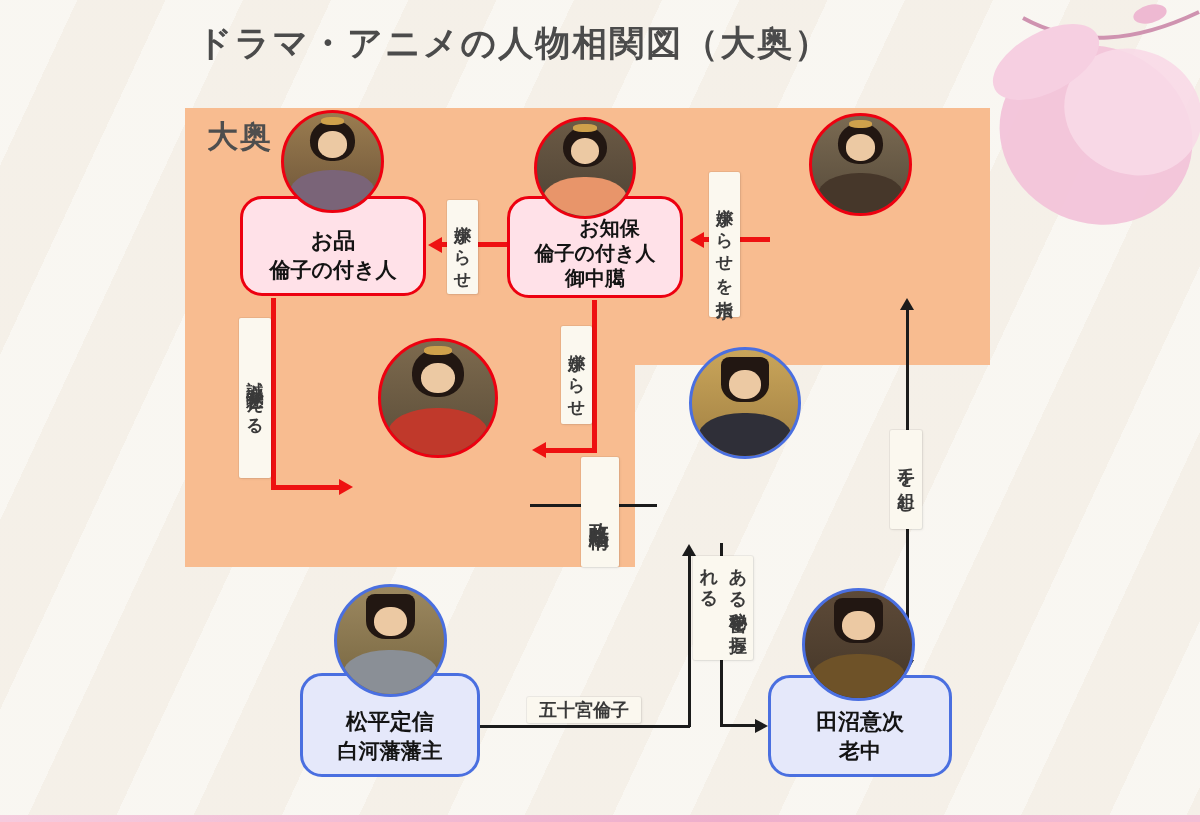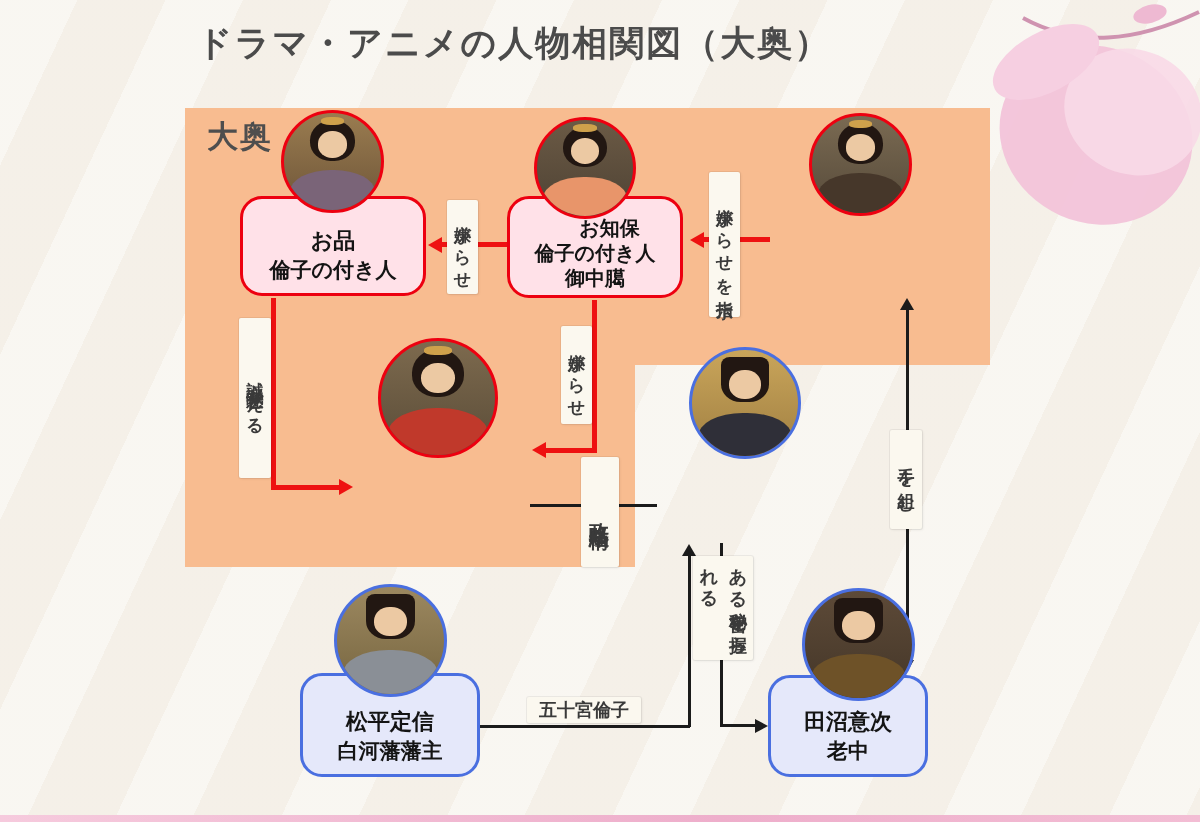--- a/index.html
+++ b/index.html
@@ -152,21 +152,21 @@
   <div class="node-box blue" style="left:300px;top:673px;width:180px;height:104px;">
     <div class="node-name">松平定信</div>
     <div class="node-role">白河藩藩主</div>
   </div>
   <div class="portrait blue" style="left:334px;top:584px;width:113px;height:113px;--bgtop:#9c8860;--bgbot:#76653f;--kimono:#8a8f96;">
     <div class="hair" style="border-radius:18% 18% 40% 40%;"></div>
     <div class="face"></div>
     <div class="body"></div>
   </div>
 
-  <div class="node-box blue" style="left:768px;top:675px;width:160px;height:102px;">
+  <div class="node-box blue" style="left:768px;top:675px;width:184px;height:102px;">
     <div class="node-name">田沼意次</div>
     <div class="node-role">老中</div>
   </div>
   <div class="portrait blue" style="left:802px;top:588px;width:113px;height:113px;--bgtop:#5d4a38;--bgbot:#443628;--kimono:#6e5228;">
     <div class="hair" style="border-radius:18% 18% 40% 40%;"></div>
     <div class="face"></div>
     <div class="body"></div>
   </div>
 
   <div class="bottom-bar"></div>

